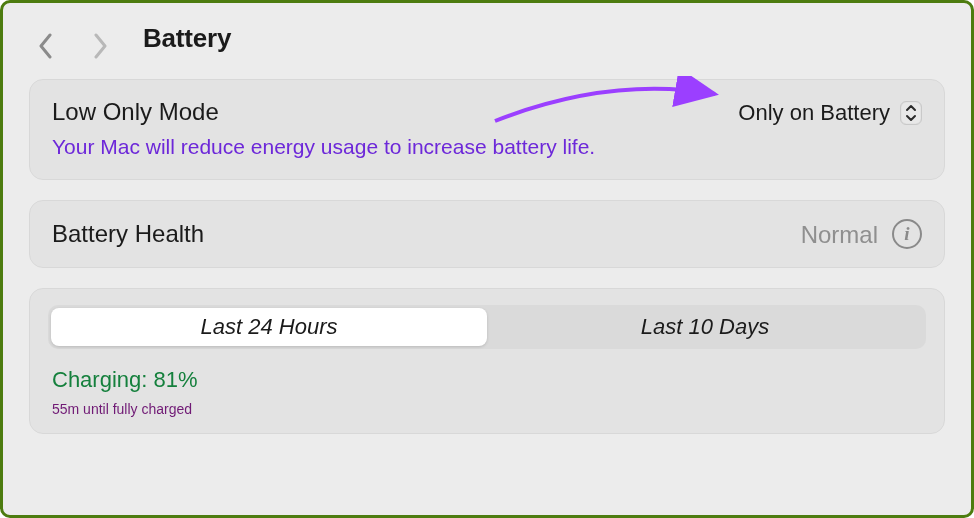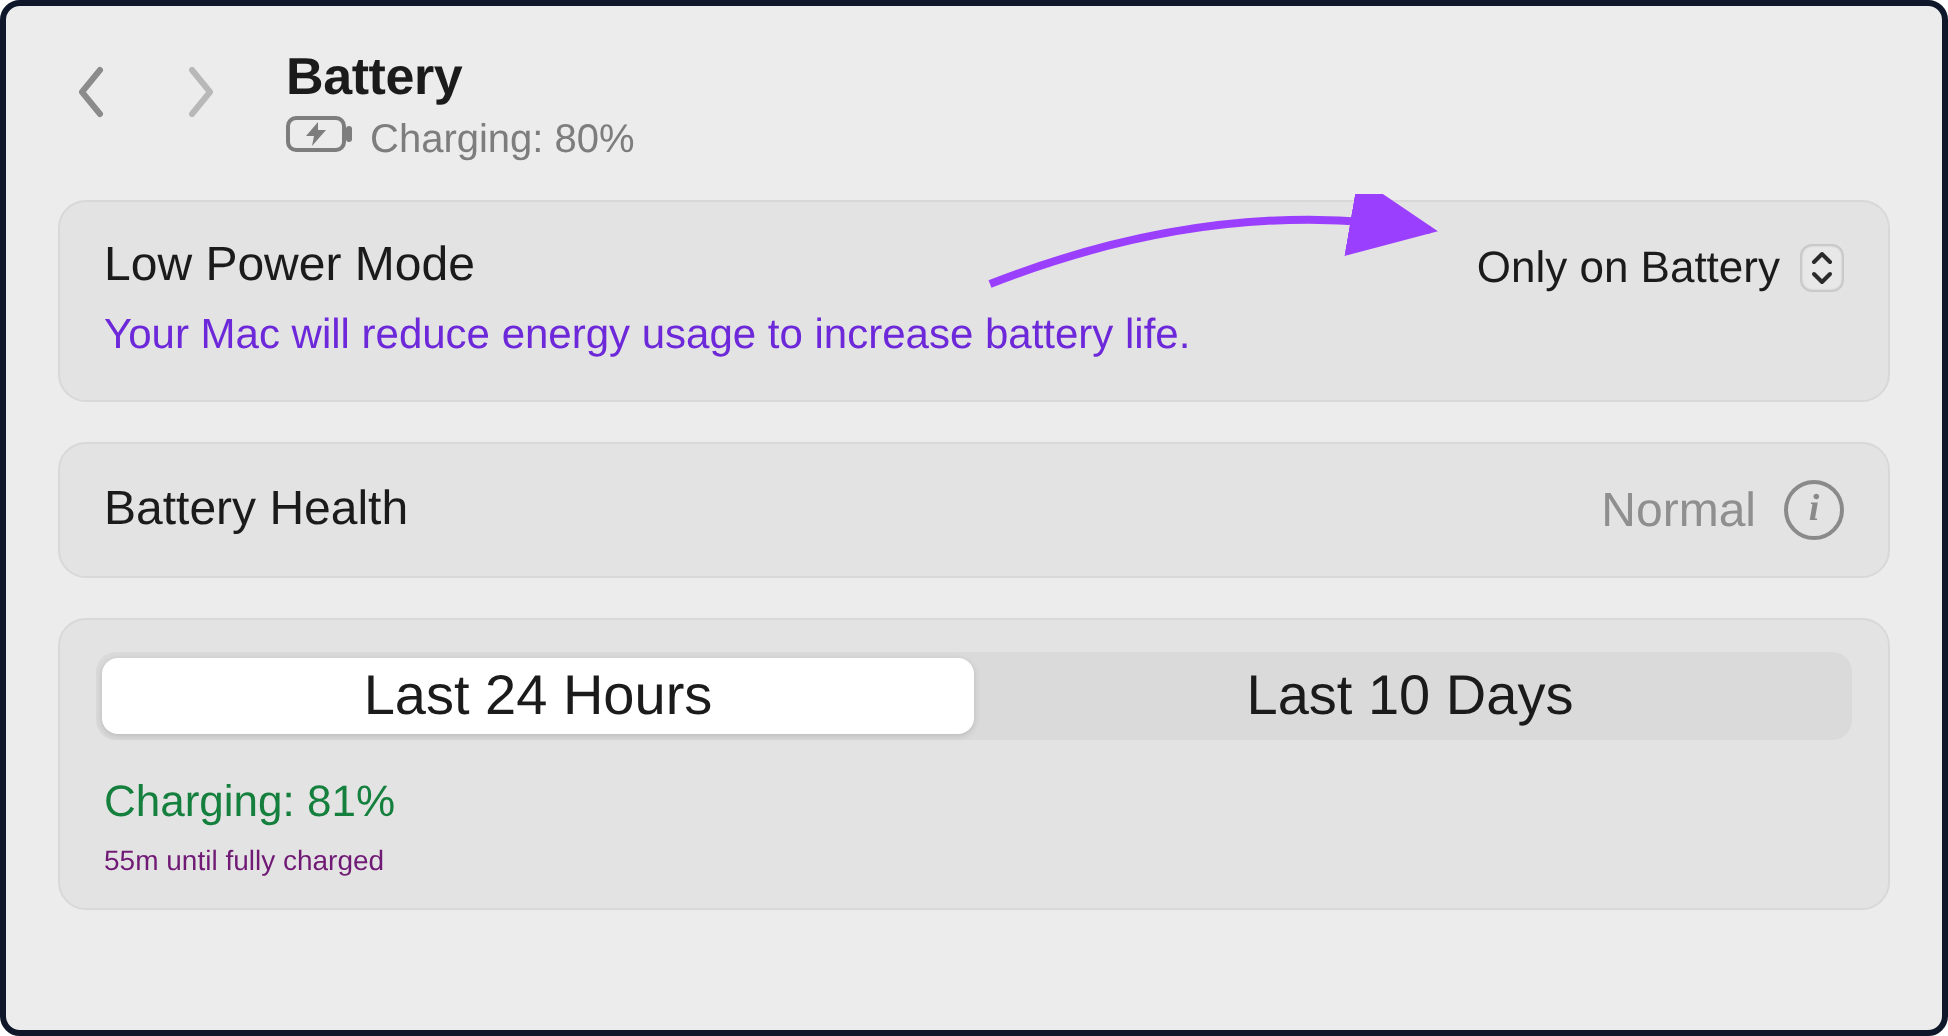--- a/index.html
+++ b/index.html
@@ -3,21 +3,21 @@
 <meta charset="utf-8">
 <style>
   * { box-sizing: border-box; margin: 0; padding: 0; }
   html, body { width: 974px; height: 518px; }
   body {
     font-family: -apple-system, "Helvetica Neue", Helvetica, Arial, sans-serif;
     background: #fff;
   }
   .frame {
     width: 974px; height: 518px;
-    border: 3px solid #0f172a;
+    border: 3px solid #4d7c0f;
     border-radius: 10px;
     background: #ececec;
     padding: 14px 26px 0 26px;
     overflow: hidden;
   }
   .header {
     display: flex;
     align-items: flex-start;
     gap: 22px;
     padding: 6px 4px 18px 8px;
@@ -124,24 +124,25 @@
     border-radius: 10px;
     padding: 3px;
     height: 44px;
     margin-bottom: 18px;
   }
   .seg-item {
     flex: 1;
     display: flex;
     align-items: center;
     justify-content: center;
-    font-size: 28px;
+    font-size: 22px;
     color: #1b1b1b;
     border-radius: 8px;
     cursor: pointer;
+    font-style: italic;
   }
   .seg-item.active {
     background: #ffffff;
     box-shadow: 0 1px 3px rgba(0,0,0,0.15);
   }
   .charge-line {
     font-size: 22px;
     color: #15803d;
     padding-left: 4px;
   }
@@ -173,36 +174,26 @@
           </svg>
       </div>
       <div class="nav-arrow">
         <svg width="16" height="26" viewBox="0 0 16 26">
             <path d="M4 2 L13 13 L4 24" stroke="#b8b8b8" stroke-width="3" fill="none" stroke-linecap="round" stroke-linejoin="round"></path>
           </svg>
       </div>
     </div>
     <div class="title-block">
       <div class="title">Battery</div>
-      <div class="subtitle-row">
-        <span>
-          <svg width="34" height="18" viewBox="0 0 34 18">
-            <rect x="1" y="1" width="28" height="16" rx="4" ry="4" fill="none" stroke="#7d7d7d" stroke-width="2"></rect>
-            <rect x="30" y="5" width="3" height="8" rx="1.5" fill="#7d7d7d"></rect>
-            <path d="M16 3 L10 10 L14 10 L13 15 L20 7 L16 7 Z" fill="#7d7d7d"></path>
-          </svg>
-        </span>
-        <span>Charging: 80%</span>
-      </div>
     </div>
   </div>
 
   <div class="card lpm-card">
     <div class="lpm-left">
-      <div class="lpm-title">Low Power Mode</div>
+      <div class="lpm-title">Low Only Mode</div>
       <div class="lpm-desc">Your Mac will reduce energy usage to increase battery life.</div>
     </div>
 
     <svg class="arrow-annot" viewBox="0 0 240 50">
       <defs>
         <marker id="ah" markerWidth="12" markerHeight="12" refX="10" refY="5" orient="auto">
           <path d="M0,0 L11,5 L0,10 Z" fill="#9b3fff"></path>
         </marker>
       </defs>
       <path d="M5,45 Q120,0 225,18" stroke="#9b3fff" stroke-width="4" fill="none" marker-end="url(#ah)"></path>

